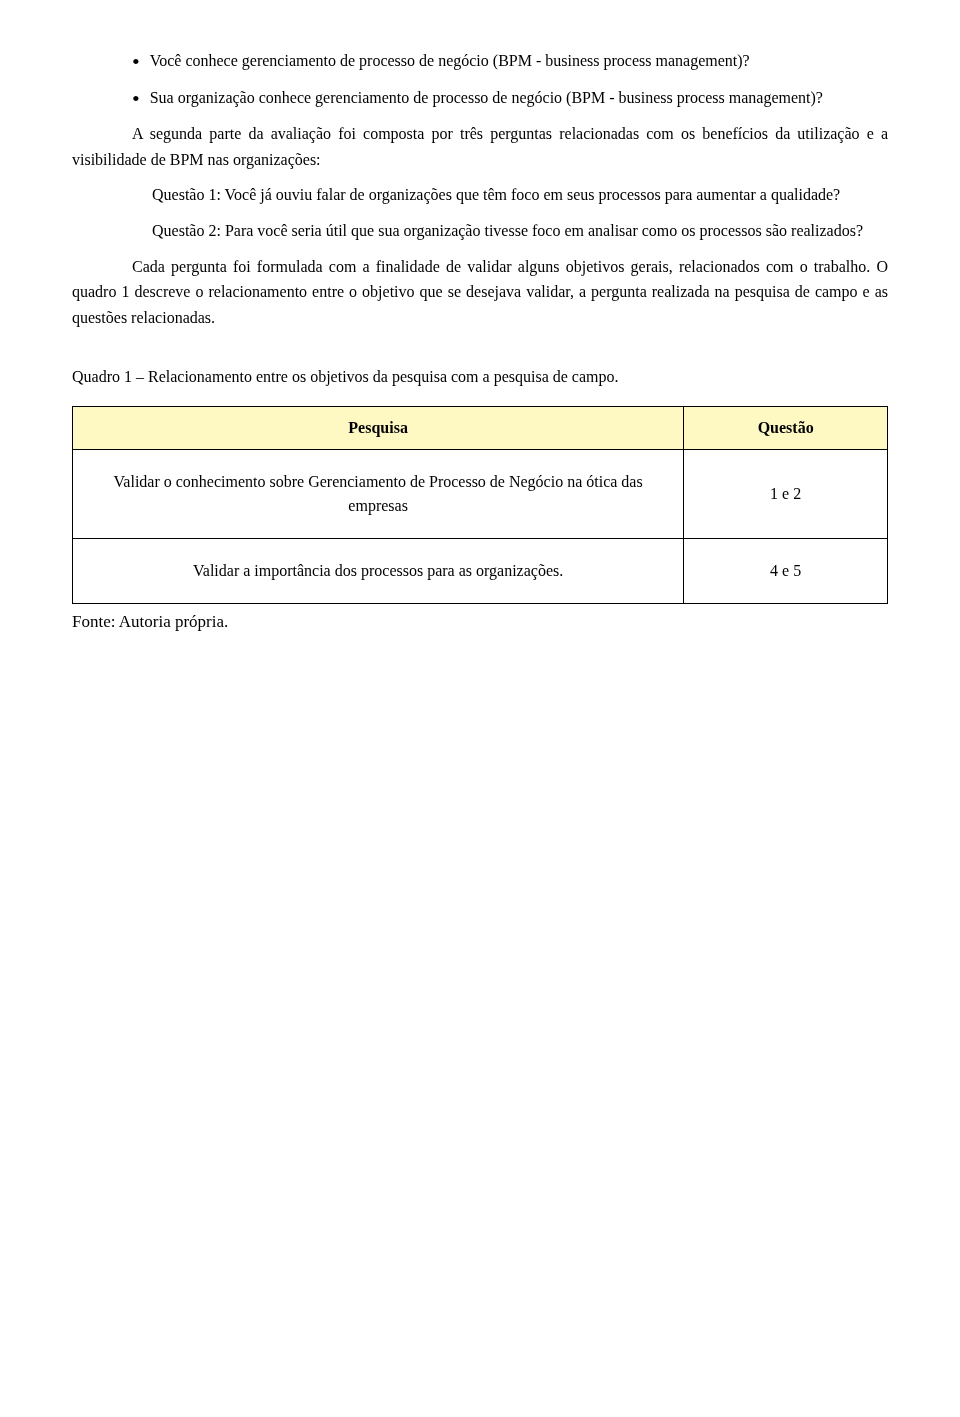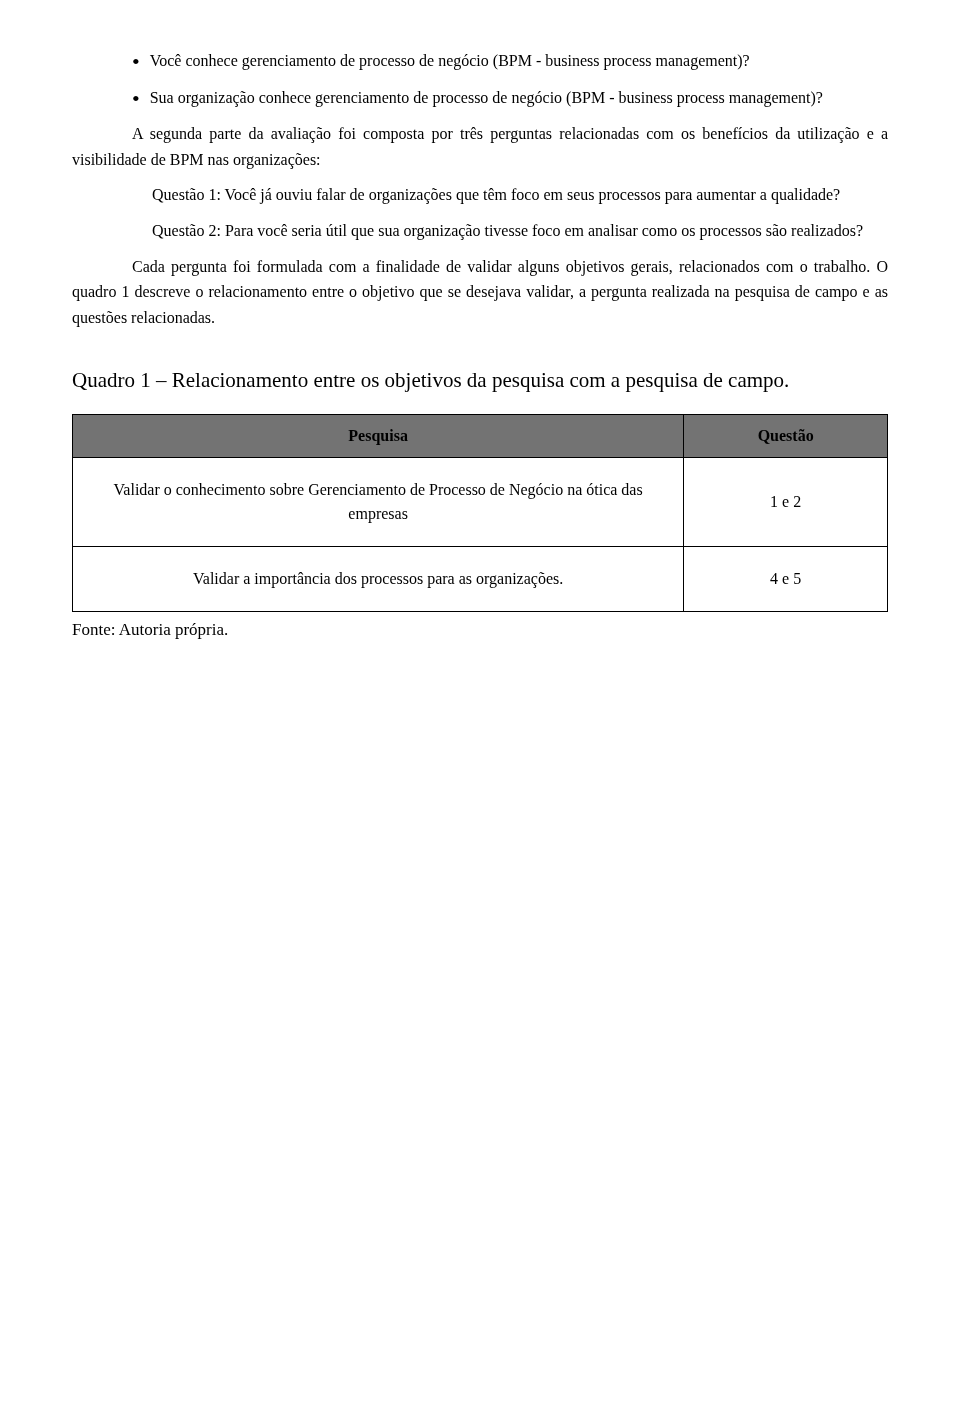--- a/index.html
+++ b/index.html
@@ -64,36 +64,36 @@
     }
 
     .spacer {
       height: 24px;
     }
 
     .quadro-title {
       text-align: left;
       line-height: 1.6;
       margin-bottom: 16px;
-      font-size: 21px;
+      font-size: 16px;
     }
 
     .table-wrapper {
       width: 100%;
       border-collapse: collapse;
       margin-bottom: 8px;
     }
 
     .table-wrapper th {
       border: 1px solid #000;
       padding: 12px 16px;
       text-align: center;
       font-weight: bold;
       font-size: 16px;
-      background: #737373;
+      background: #fef9c3;
     }
 
     .table-wrapper td {
       border: 1px solid #000;
       padding: 20px 16px;
       text-align: center;
       font-size: 16px;
       line-height: 1.5;
       vertical-align: middle;
     }

